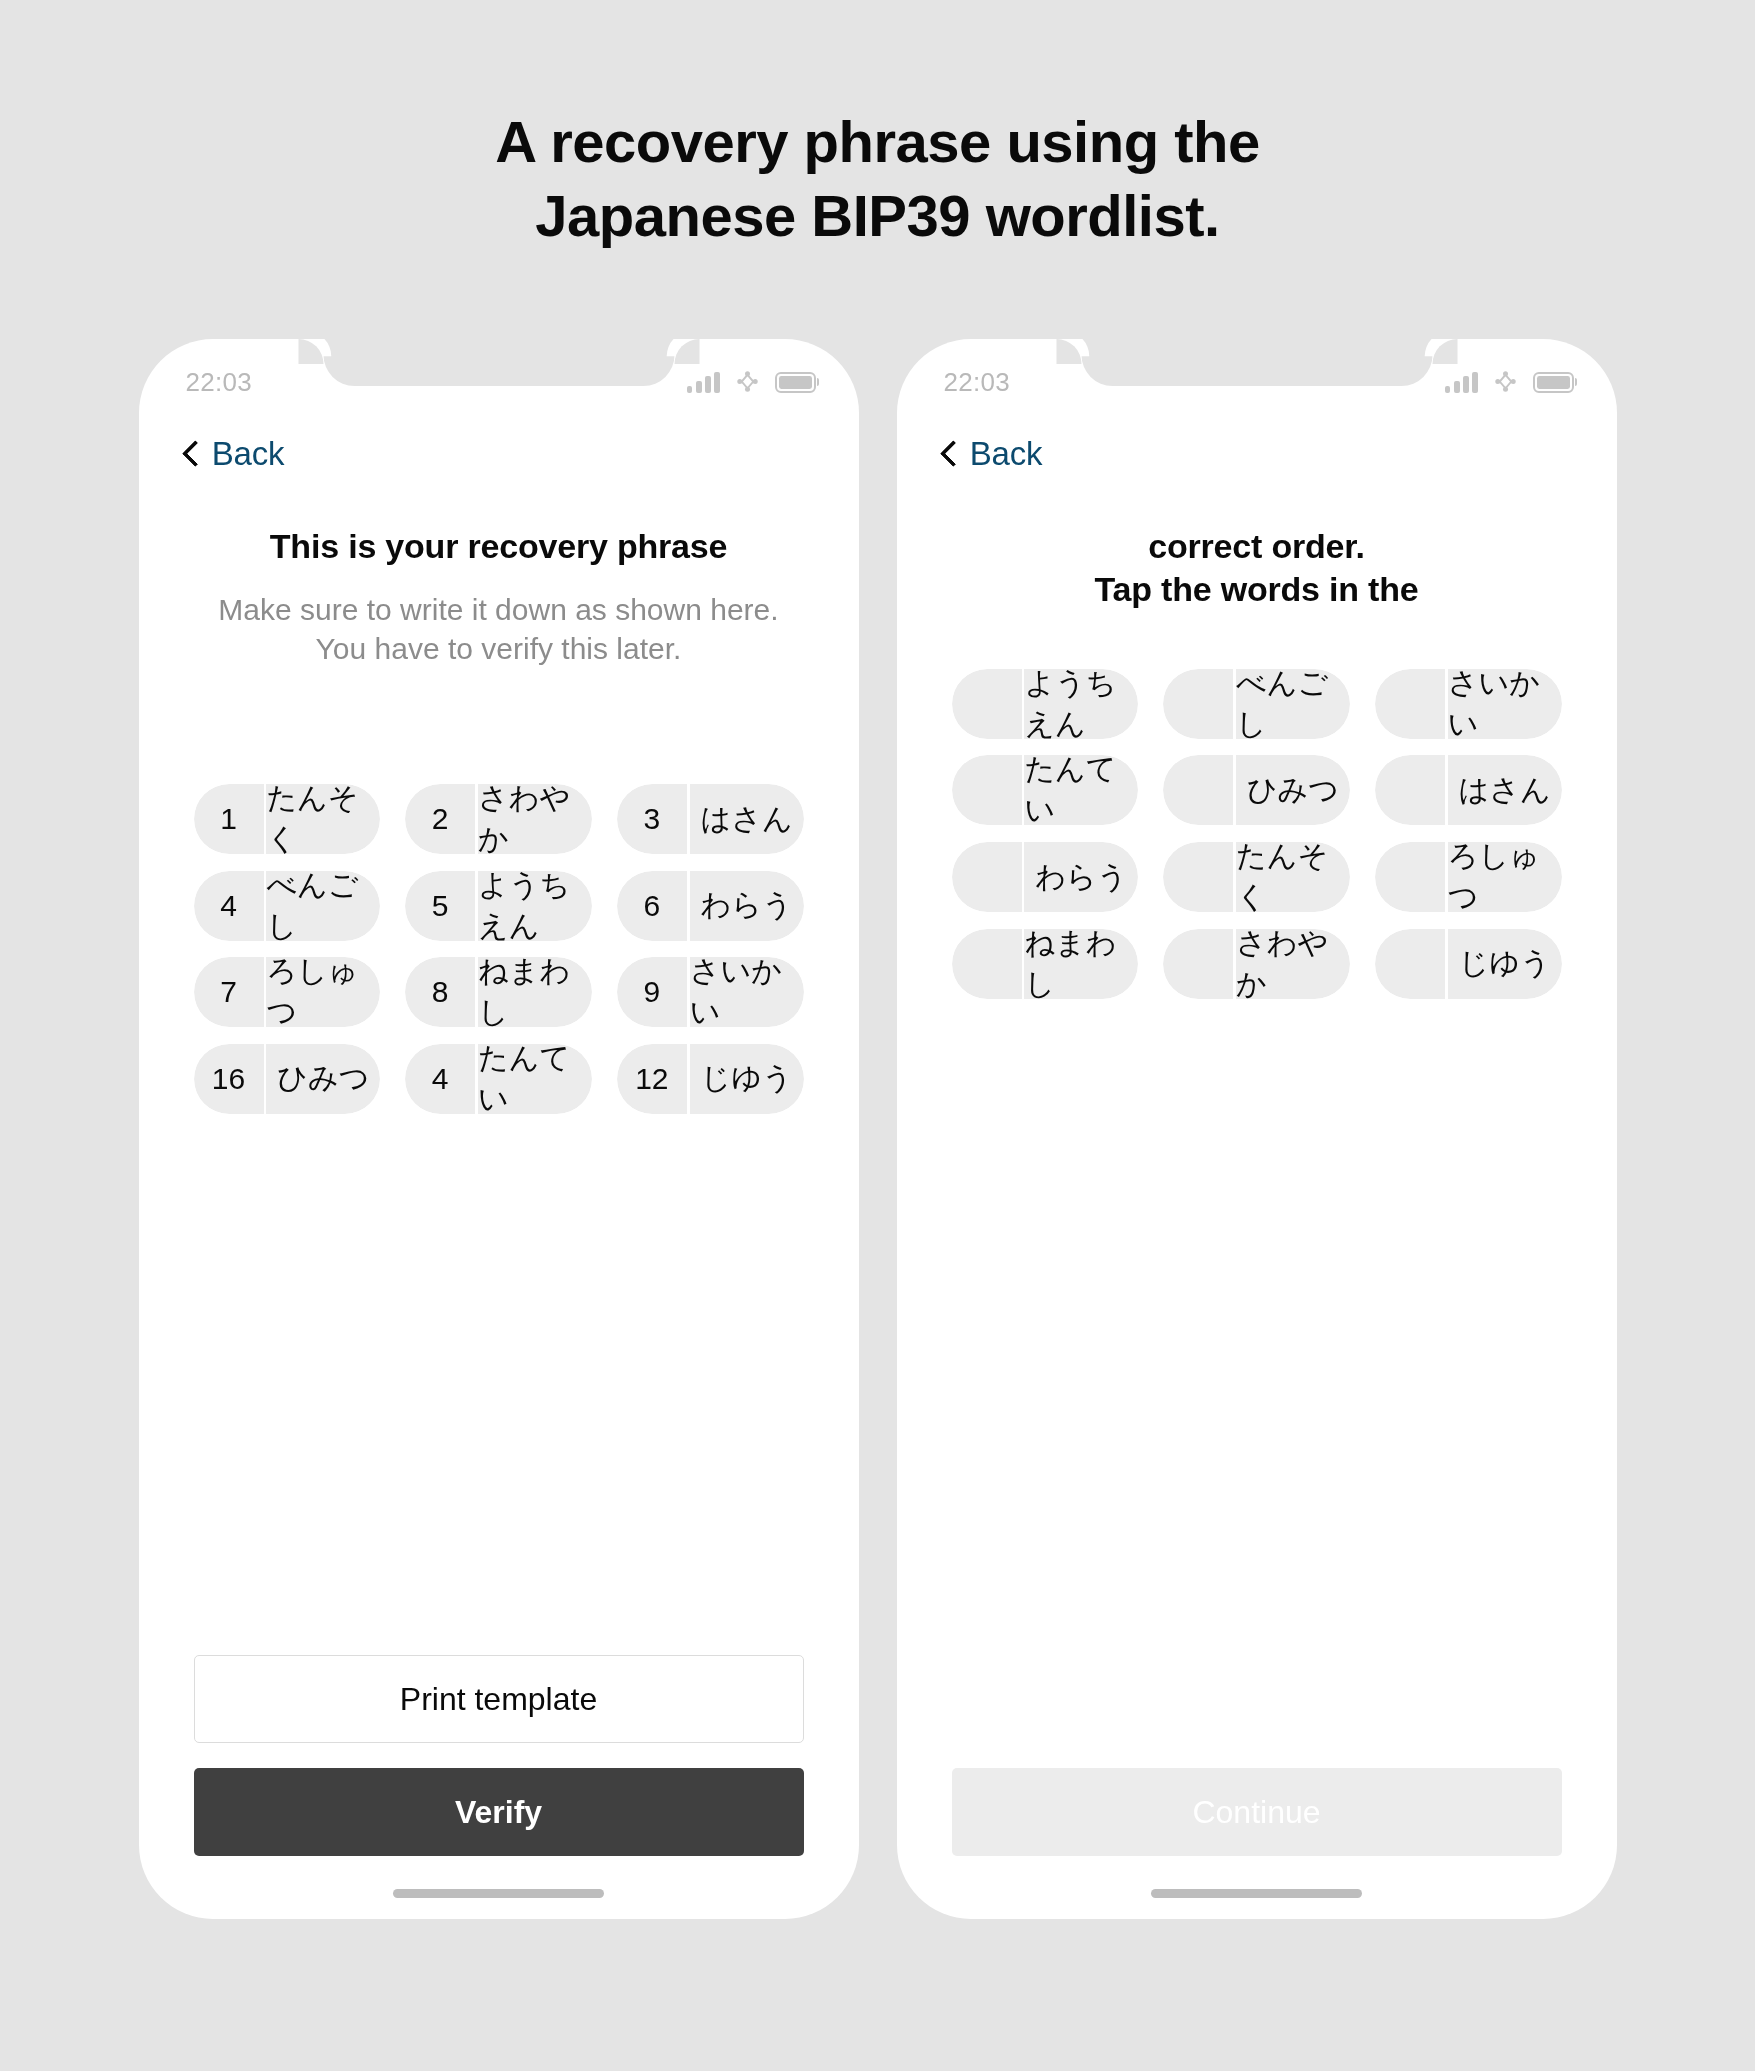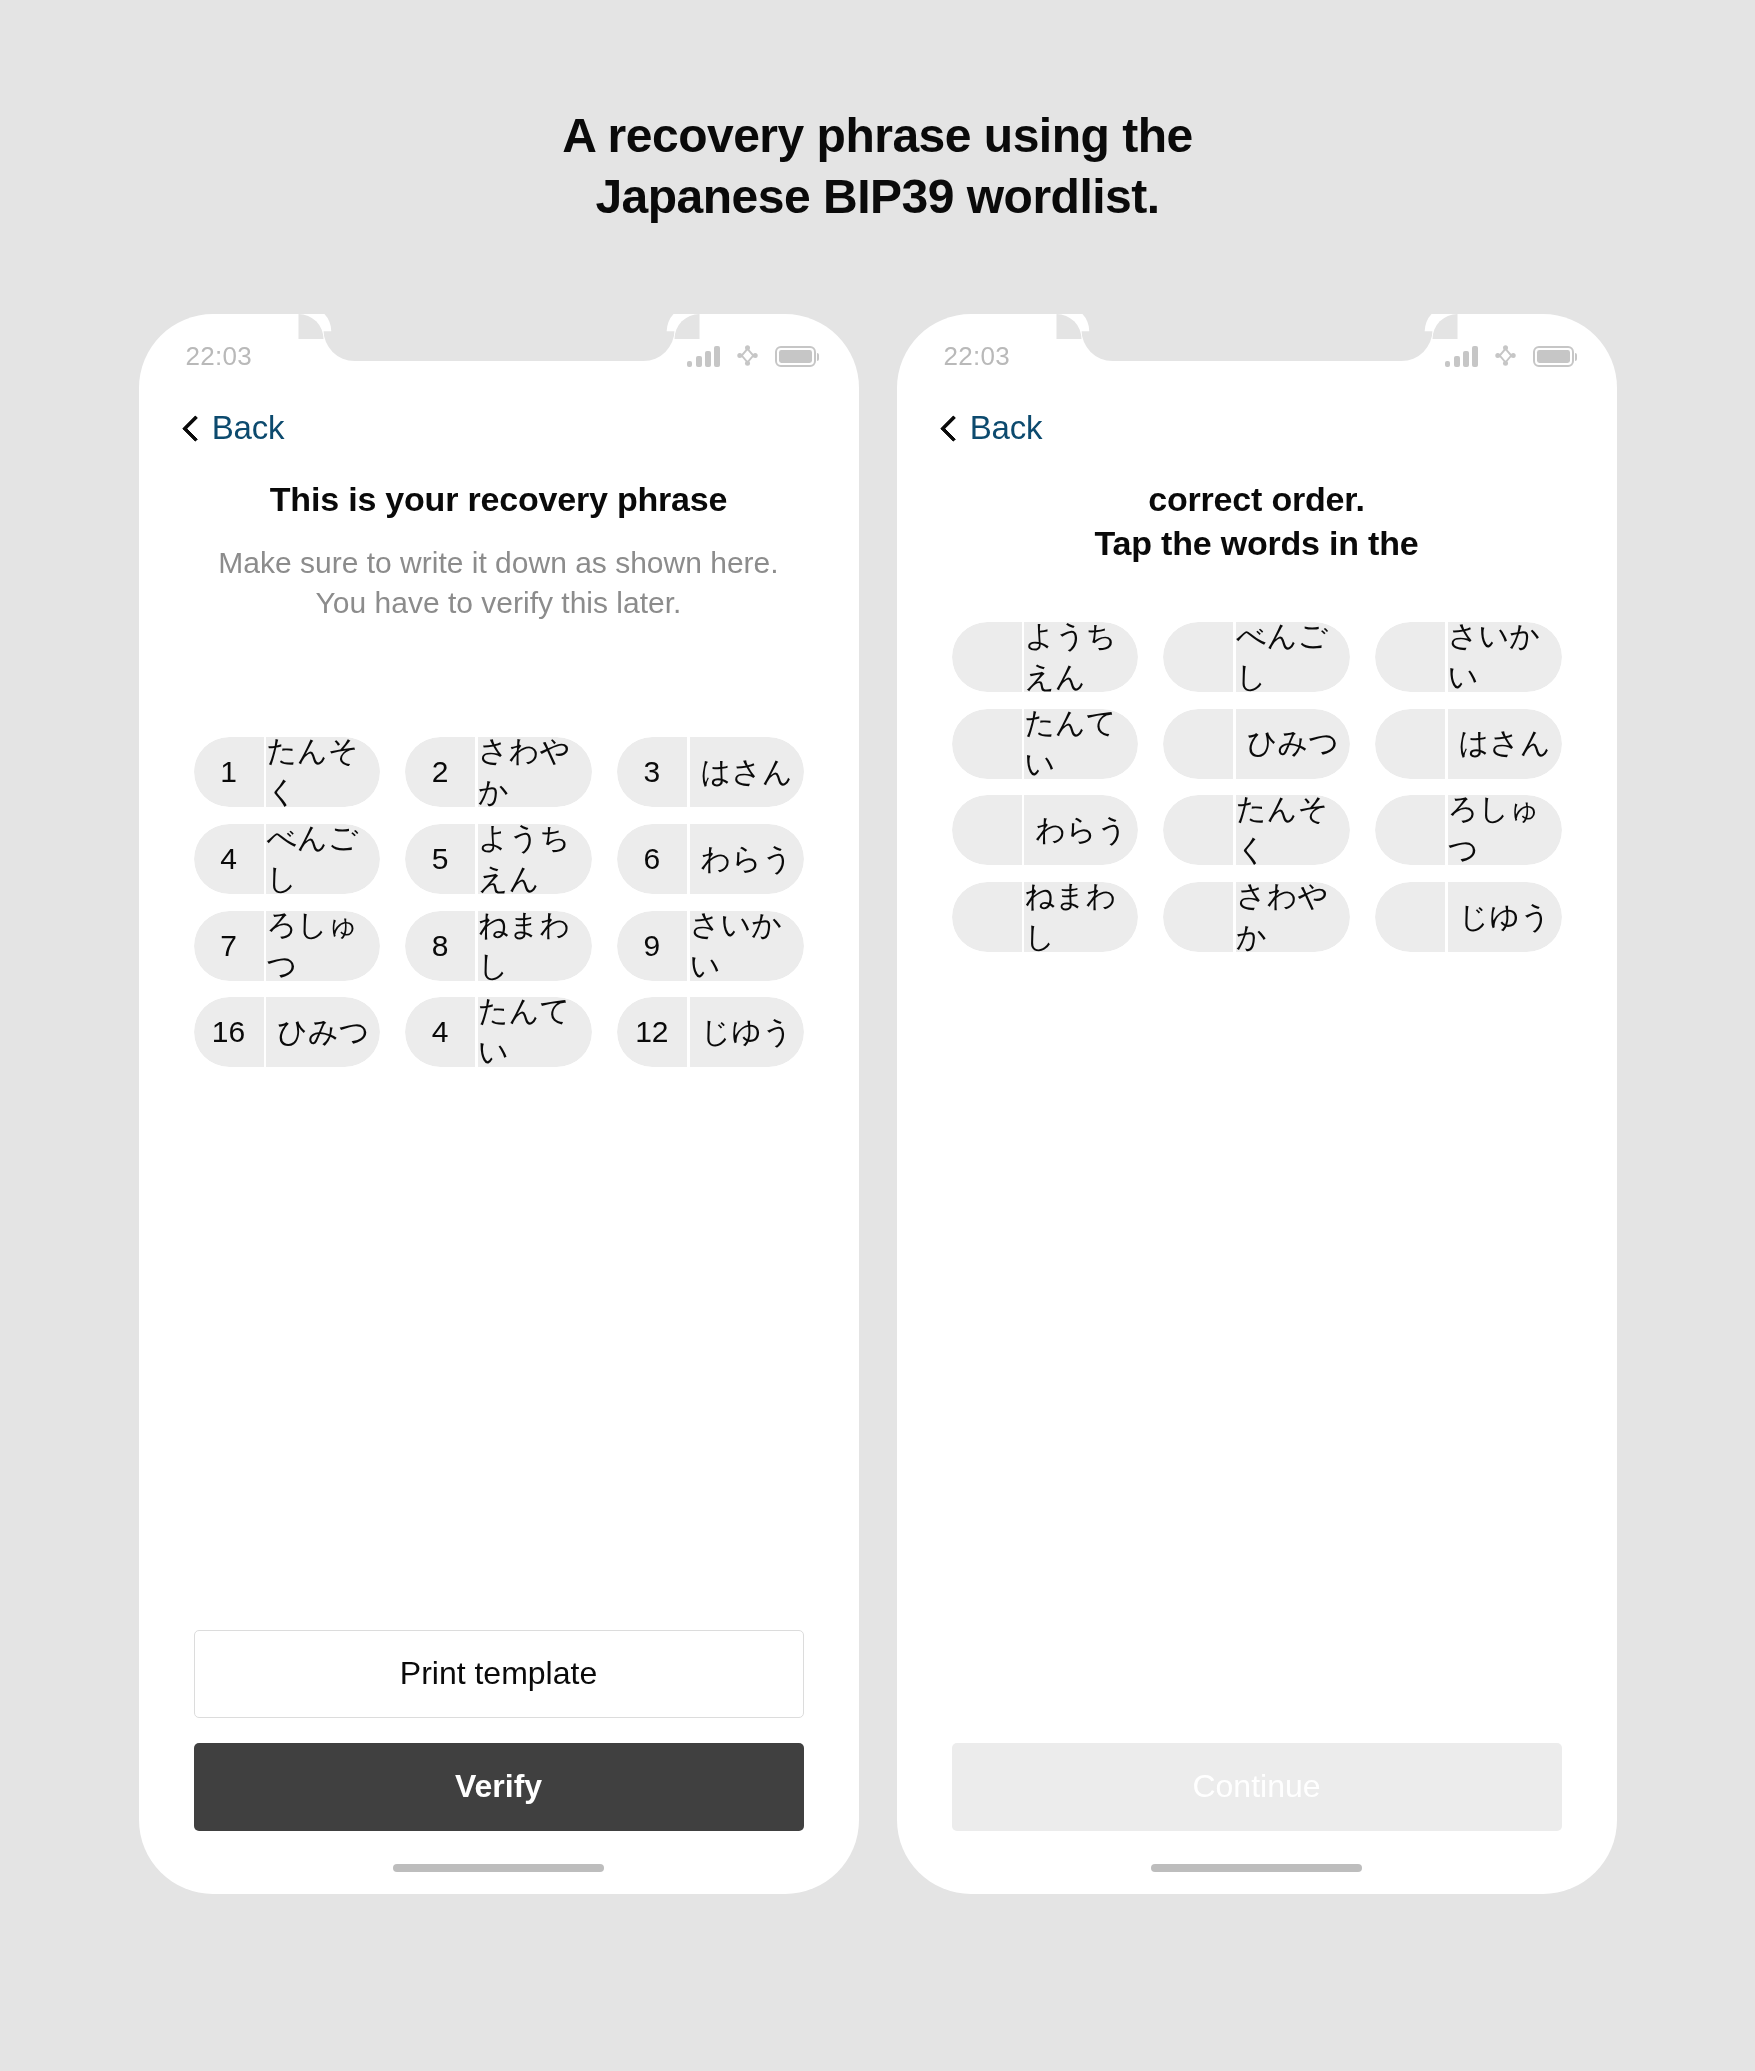--- a/index.html
+++ b/index.html
@@ -7,21 +7,21 @@
   body {
     width: 1755px;
     height: 2071px;
     background: #e4e4e4;
     font-family: "Liberation Sans", sans-serif;
     overflow: hidden;
   }
 
   .page-title {
     text-align: center;
-    font-size: 48px;
+    font-size: 58px;
     font-weight: bold;
     line-height: 1.28;
     color: #0a0a0a;
     letter-spacing: -0.5px;
     padding-top: 105px;
   }
 
   .phones {
     display: flex;
     justify-content: center;
@@ -127,21 +127,21 @@
     border-radius: 1px;
   }
   .nav-back-label {
     font-size: 33px;
     color: #0c4a6e;
     letter-spacing: -0.2px;
   }
 
   
   .screen-title {
-    margin-top: 31px;
+    margin-top: 52px;
     text-align: center;
     font-size: 34px;
     font-weight: bold;
     color: #0a0a0a;
     line-height: 1.28;
     padding: 0 59px;
     letter-spacing: -0.2px;
   }
   .screen-sub {
     margin-top: 21.5px;

